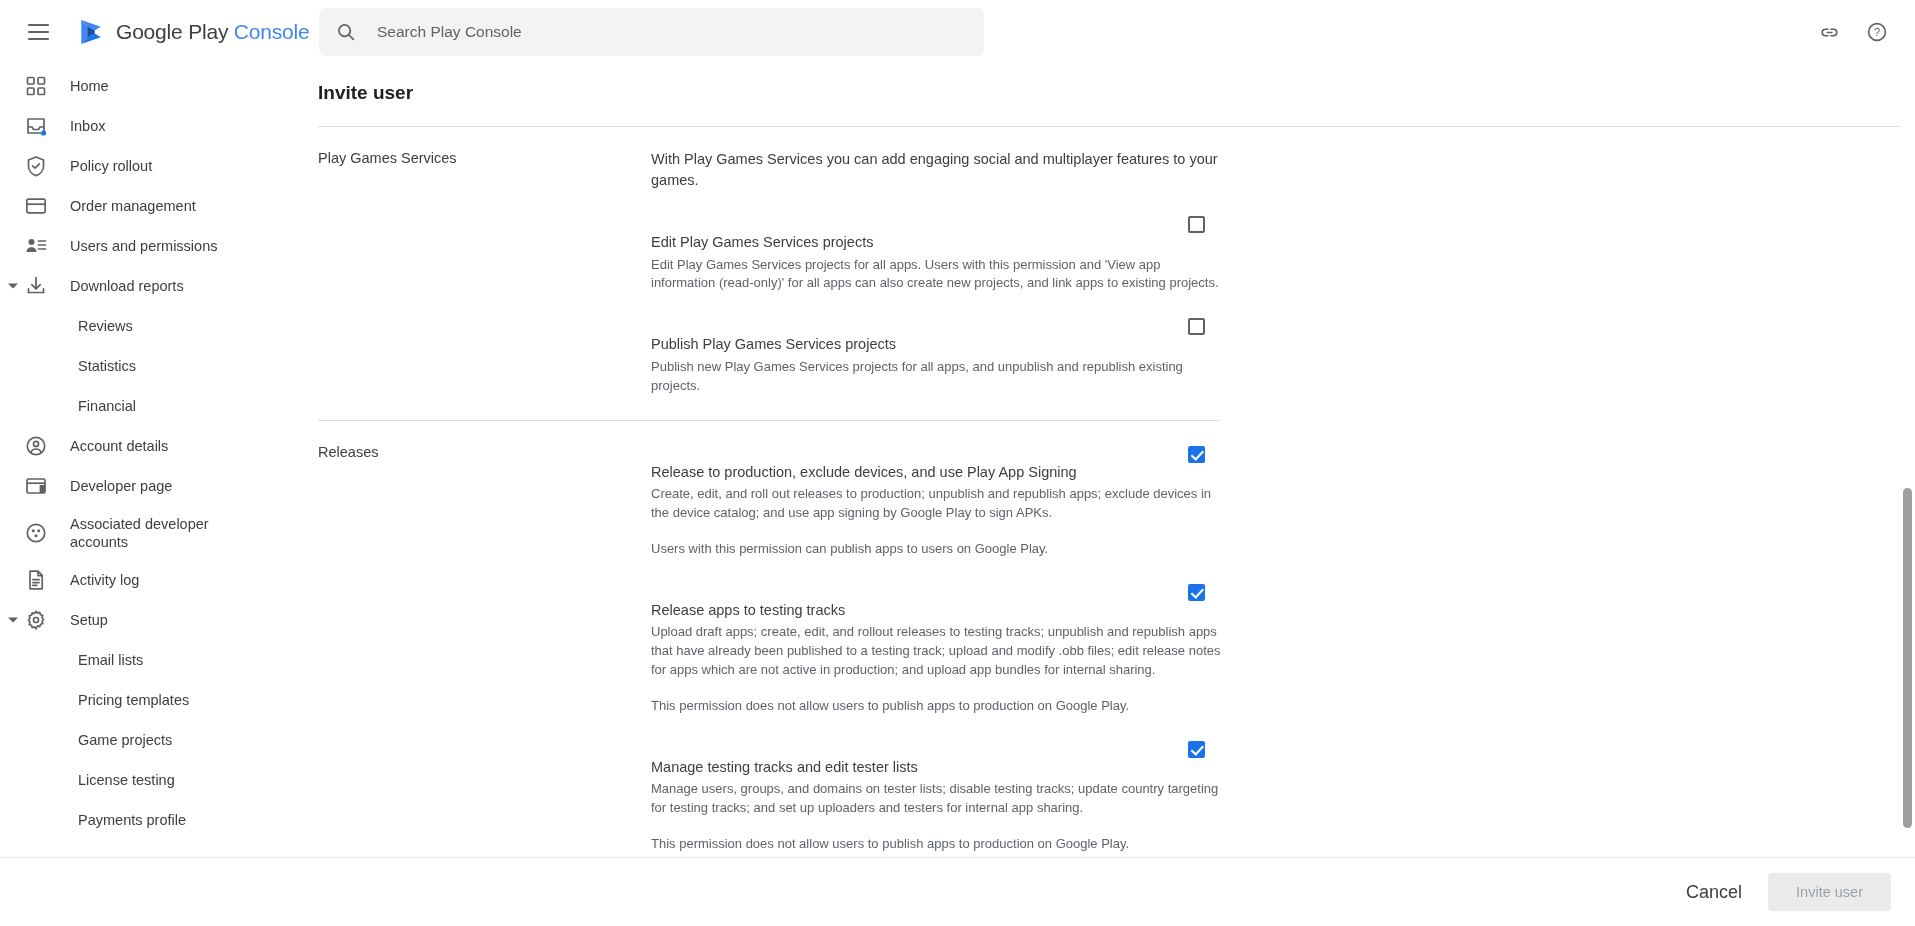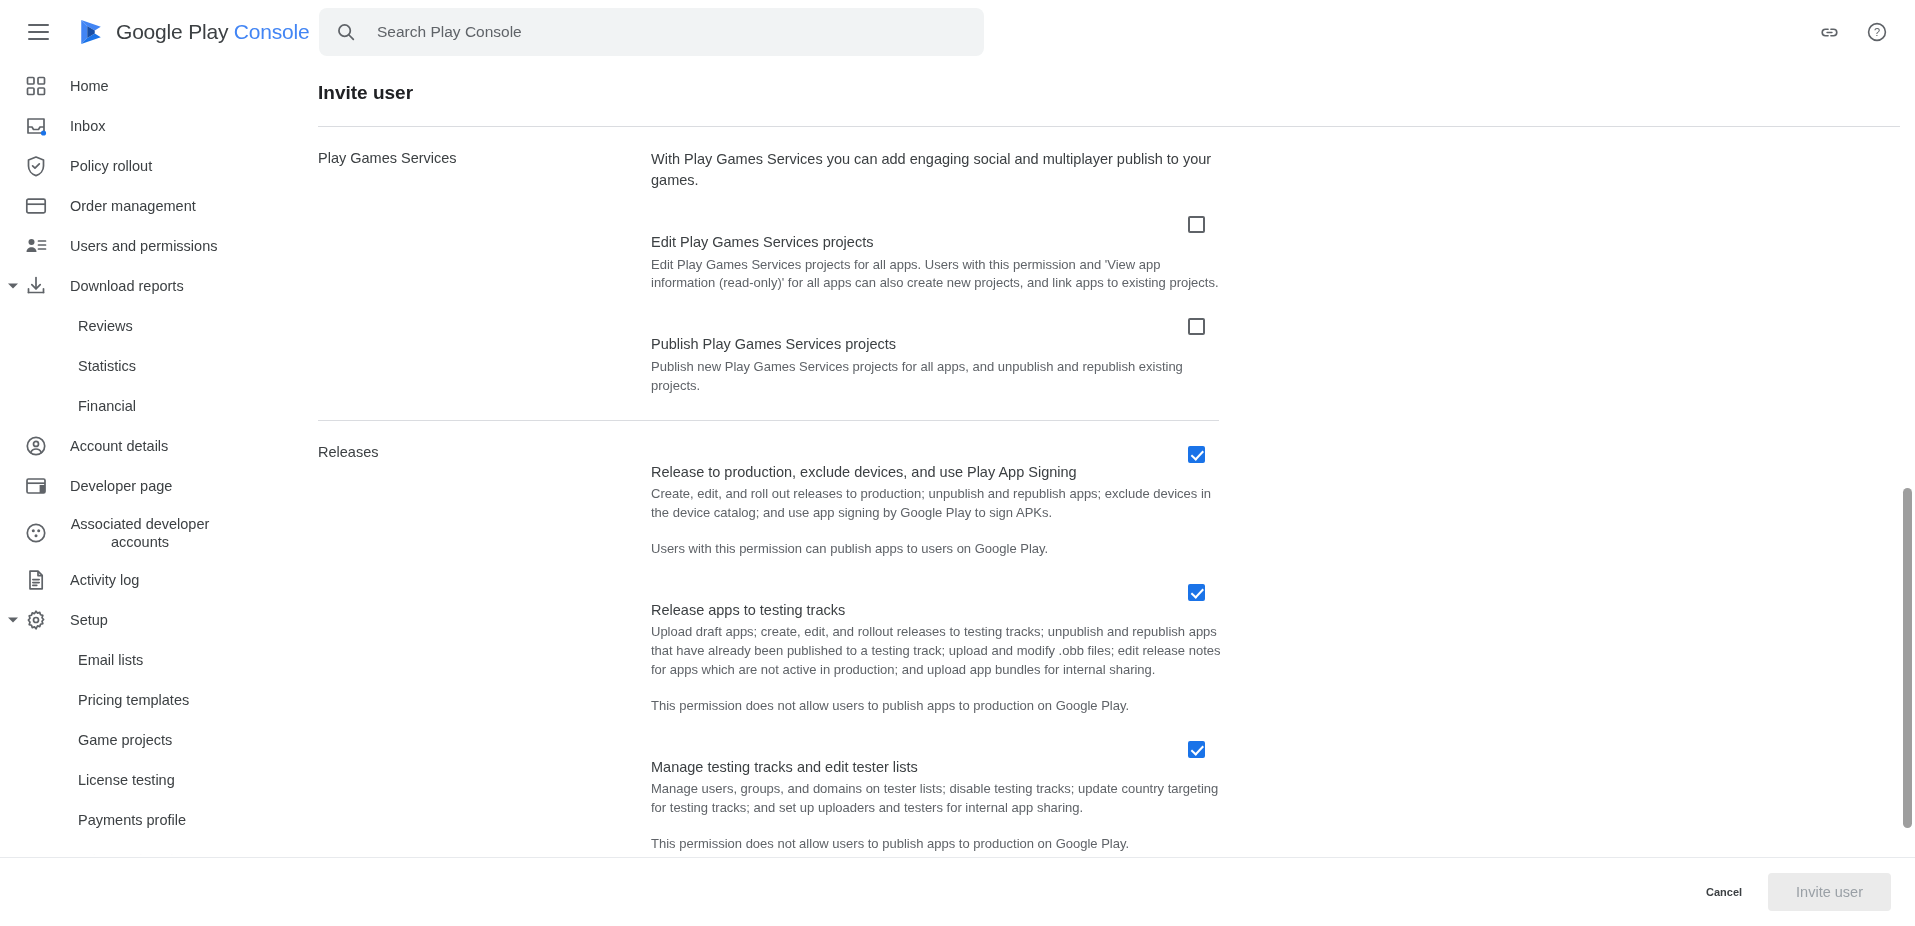--- a/index.html
+++ b/index.html
@@ -52,21 +52,20 @@
     width: 40px; height: 40px; border-radius: 50%;
     display:flex; align-items:center; justify-content:center; cursor:pointer;
   }
 
   
   .sidebar {
     position: absolute; top: 64px; left: 0;
     width: 318px; height: 793px;
     background: #fff; overflow: hidden;
     padding-top: 2px;
-    text-align: center;
   }
   .nav-item {
     position: relative;
     display: flex; align-items: center;
     height: 40px; margin: 0 8px 0 0;
     padding-left: 0;
     border-radius: 0 20px 20px 0;
     cursor: pointer; font-size: 14.5px; color: #3c4043;
   }
   .nav-caret {
@@ -130,21 +129,21 @@
   .sec-rule { height: 1px; background: #dadce0; width: 901px; margin-top: 24px; }
 
   
   .footer {
     position: absolute; left: 0; bottom: 0; width: 1915px; height: 69px;
     background: #fff; border-top: 1px solid #e8eaed;
     display: flex; align-items: center; justify-content: flex-end;
     padding-right: 24px; gap: 8px; z-index: 25;
   }
   .btn-text {
-    font-size: 11px; color: #3c4043; font-weight: 700;
+    font-size: 18px; color: #3c4043; font-weight: 400;
     padding: 10px 18px; border-radius: 4px; cursor: pointer;
     background: transparent; border: 0; font-family: "Liberation Sans", sans-serif; text-align: right;
   }
   .btn-primary {
     font-size: 14.5px; font-weight: 500;
     color: #9aa0a6; background: #ebebeb;
     padding: 11px 28px; border-radius: 4px; border: 0;
     cursor: default; font-family: "Liberation Sans", sans-serif;
   }
 
@@ -360,21 +359,21 @@
     </nav>
   <div class="sidebar-fade"></div>
 
   <main class="main">
     <div class="page-title">Invite user</div>
     <div class="top-rule"></div>
     <div id="sections">
         <div class="section">
           <div class="section-label">Play Games Services</div>
      <div class="section-body">
-            <div class="section-intro">With Play Games Services you can add engaging social and multiplayer publish to your games.</div>
+            <div class="section-intro">With Play Games Services you can add engaging social and multiplayer features to your games.</div>
             <div class="perm">
       <div class="cb " role="checkbox" aria-checked="false"></div>
       <div class="perm-text">
         <div class="perm-title">Edit Play Games Services projects</div>
         <div class="perm-desc">Edit Play Games Services projects for all apps. Users with this permission and 'View app information (read-only)' for all apps can also create new projects, and link apps to existing projects.</div>
 
       </div>
     </div>
             <div class="perm">
       <div class="cb " role="checkbox" aria-checked="false"></div>

